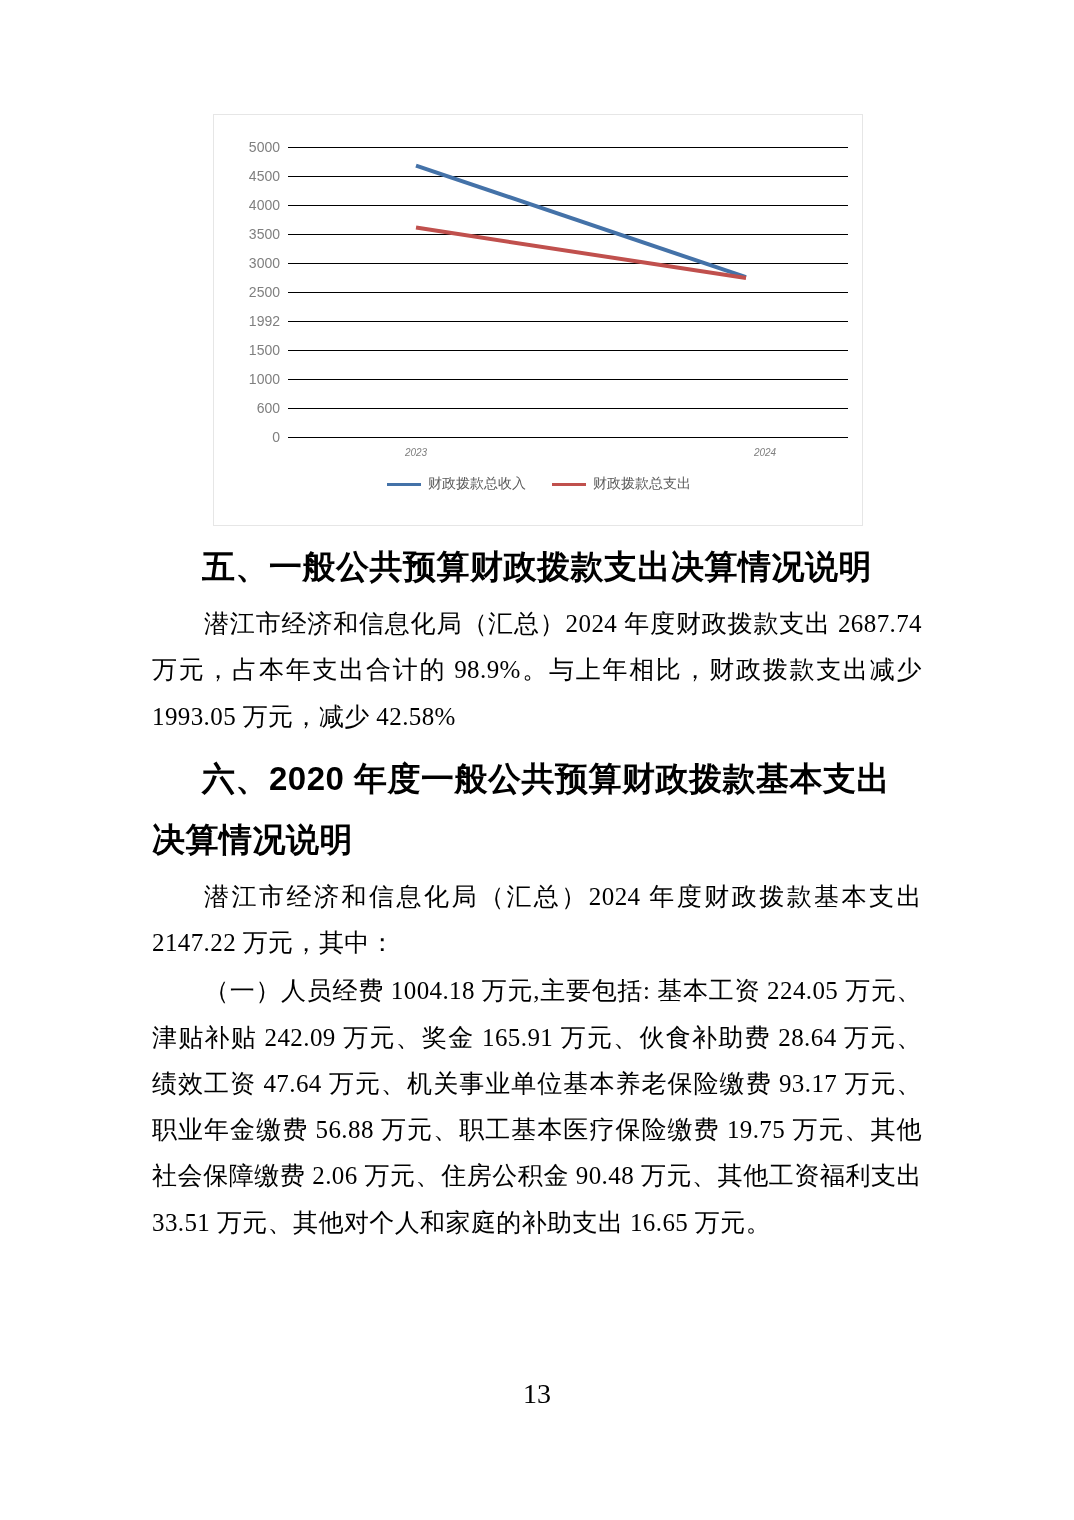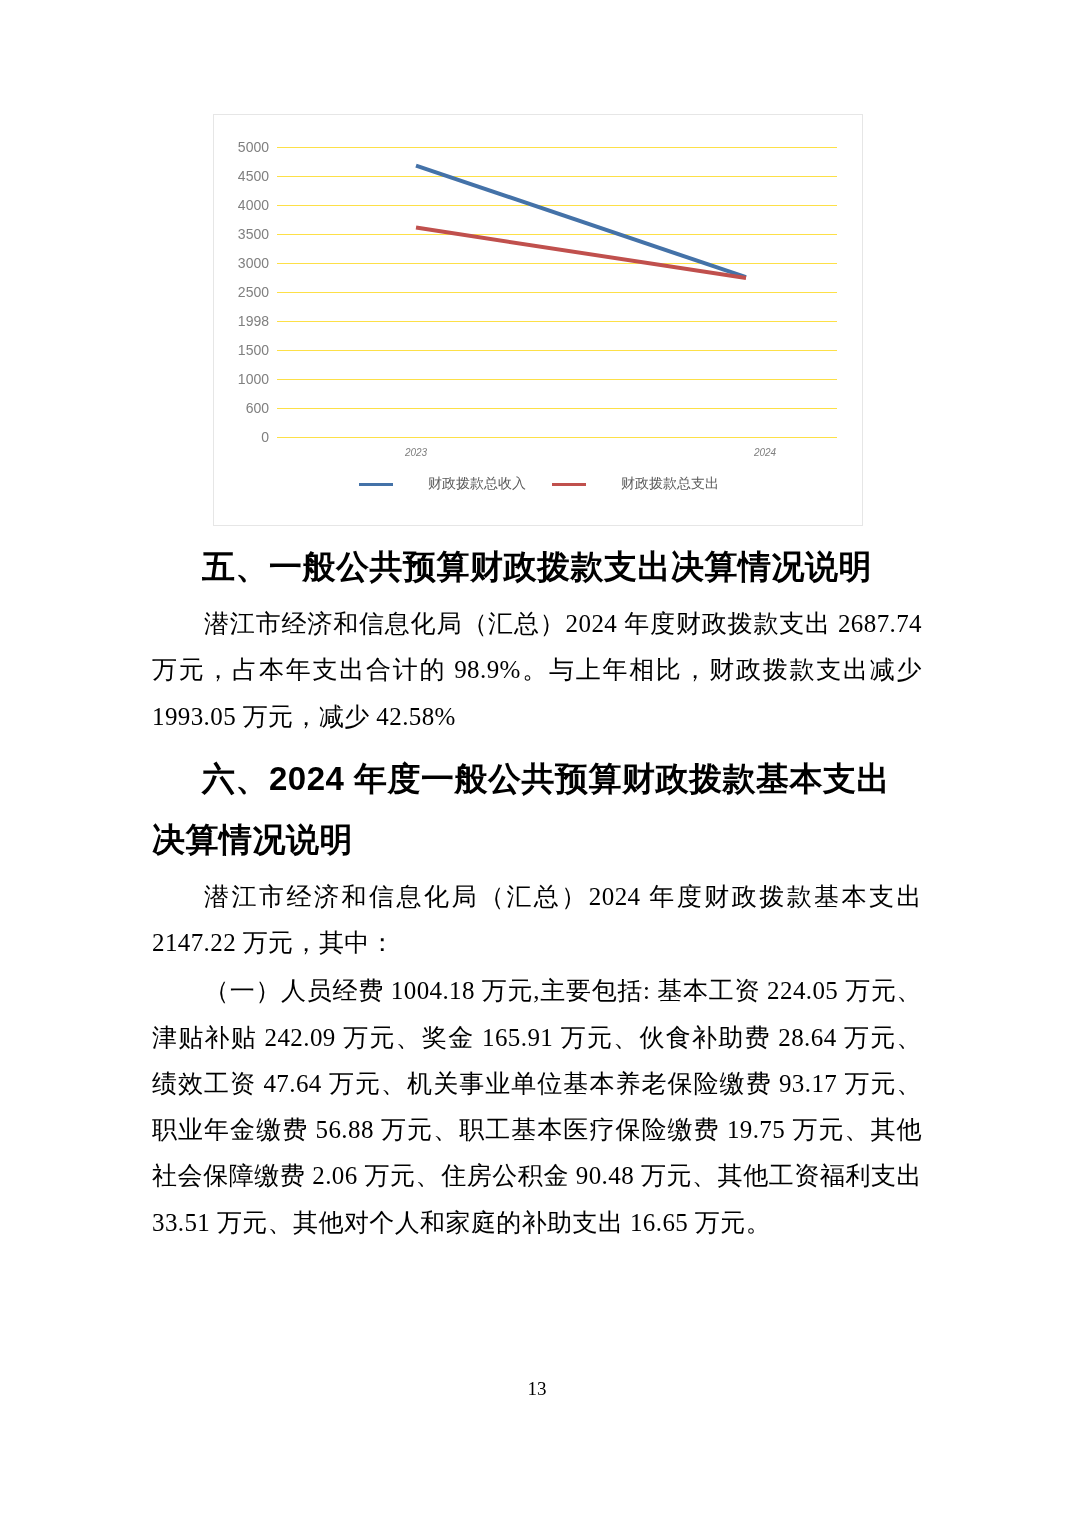--- a/index.html
+++ b/index.html
@@ -35,24 +35,24 @@
   }
   .plot {
     position: absolute;
     left: 62px;
     top: 32px;
     width: 560px;
     height: 290px;
   }
   .grid-line {
     position: absolute;
-    left: 1px;
+    left: 12px;
     width: 100%;
     height: 1px;
-    background: #fde047;
+    background: #000000;
   }
   .y-tick {
     position: absolute;
     right: 100%;
     margin-right: 8px;
     transform: translateY(-50%);
     font-family: "Liberation Sans", sans-serif;
     font-size: 14px;
     color: #7f7f7f;
     white-space: nowrap;
@@ -90,21 +90,20 @@
   }
   .legend-swatch {
     width: 34px;
     height: 3px;
     display: inline-block;
   }
   .legend-text {
     font-family: "Liberation Sans", sans-serif;
     font-size: 14px;
     color: #595959;
-    margin-left: 28px;
   }
 
   
   .body-text {
     position: absolute;
     left: 152px;
     top: 528px;
     width: 770px;
   }
   h2.section {
@@ -127,21 +126,21 @@
   p.para.cont {
     text-indent: 52px;
   }
   .pageno {
     position: absolute;
     left: 0;
     top: 1378px;
     width: 1074px;
     text-align: center;
     font-family: "Liberation Serif", serif;
-    font-size: 19px;
+    font-size: 28px;
   }
 </style>
 </head>
 <body>
 
 <div class="page">
 
   <div class="chart-box">
     <div class="plot">
 
@@ -157,21 +156,21 @@
       <div class="grid-line" style="top:87px;">
         <span class="y-tick">3500</span>
       </div>
       <div class="grid-line" style="top:116px;">
         <span class="y-tick">3000</span>
       </div>
       <div class="grid-line" style="top:145px;">
         <span class="y-tick">2500</span>
       </div>
       <div class="grid-line" style="top:174px;">
-        <span class="y-tick">1998</span>
+        <span class="y-tick">1992</span>
       </div>
       <div class="grid-line" style="top:203px;">
         <span class="y-tick">1500</span>
       </div>
       <div class="grid-line" style="top:232px;">
         <span class="y-tick">1000</span>
       </div>
       <div class="grid-line" style="top:261px;">
         <span class="y-tick">600</span>
       </div>
@@ -199,19 +198,19 @@
         <span class="legend-swatch" style="background:#c0504d;"></span>
         <span class="legend-text">财政拨款总支出</span>
       </div>
     </div>
   </div>
 
   <div class="body-text">
     <h2 class="section">五、一般公共预算财政拨款支出决算情况说明</h2>
     <p class="para">潜江市经济和信息化局（汇总）2024 年度财政拨款支出 2687.74 万元，占本年支出合计的 98.9%。与上年相比，财政拨款支出减少 1993.05 万元，减少 42.58%</p>
 
-    <h2 class="section">六、2024 年度一般公共预算财政拨款基本支出决算情况说明</h2>
+    <h2 class="section">六、2020 年度一般公共预算财政拨款基本支出决算情况说明</h2>
     <p class="para">潜江市经济和信息化局（汇总）2024 年度财政拨款基本支出 2147.22 万元，其中：</p>
     <p class="para cont">（一）人员经费 1004.18 万元,主要包括: 基本工资 224.05 万元、津贴补贴 242.09 万元、奖金 165.91 万元、伙食补助费 28.64 万元、绩效工资 47.64 万元、机关事业单位基本养老保险缴费 93.17 万元、职业年金缴费 56.88 万元、职工基本医疗保险缴费 19.75 万元、其他社会保障缴费 2.06 万元、住房公积金 90.48 万元、其他工资福利支出 33.51 万元、其他对个人和家庭的补助支出 16.65 万元。</p>
   </div>
 
   <div class="pageno">13</div>
 </div>
 
 </body></html>

